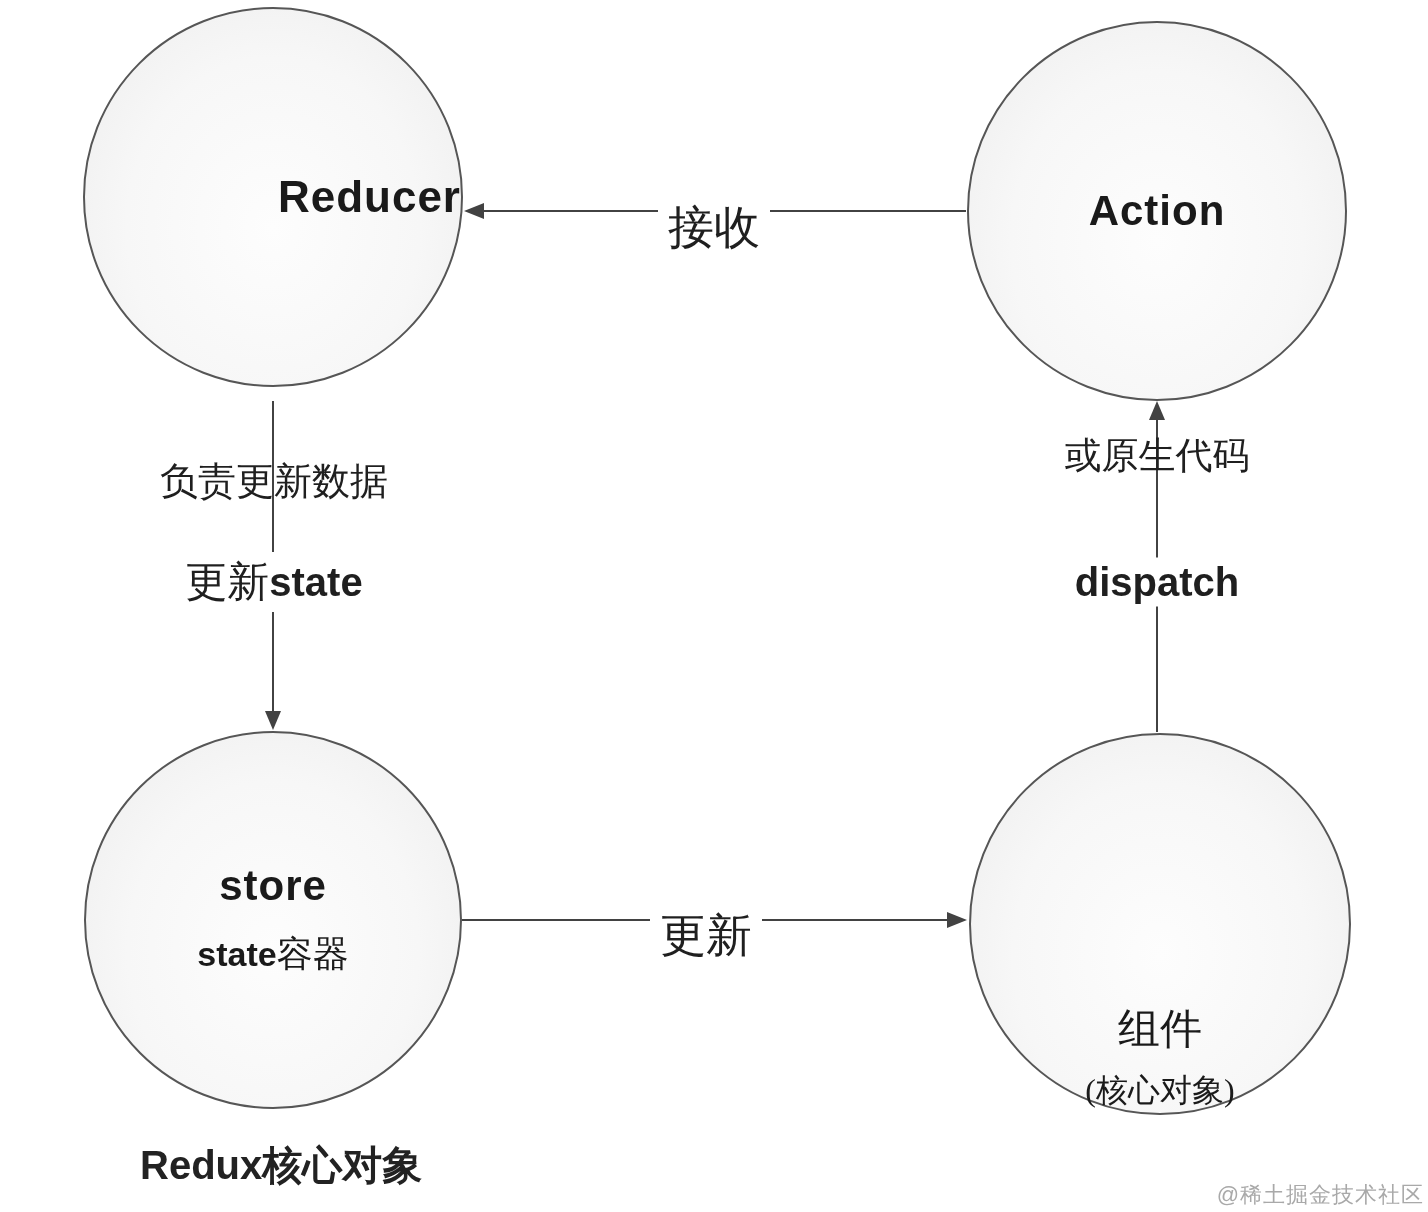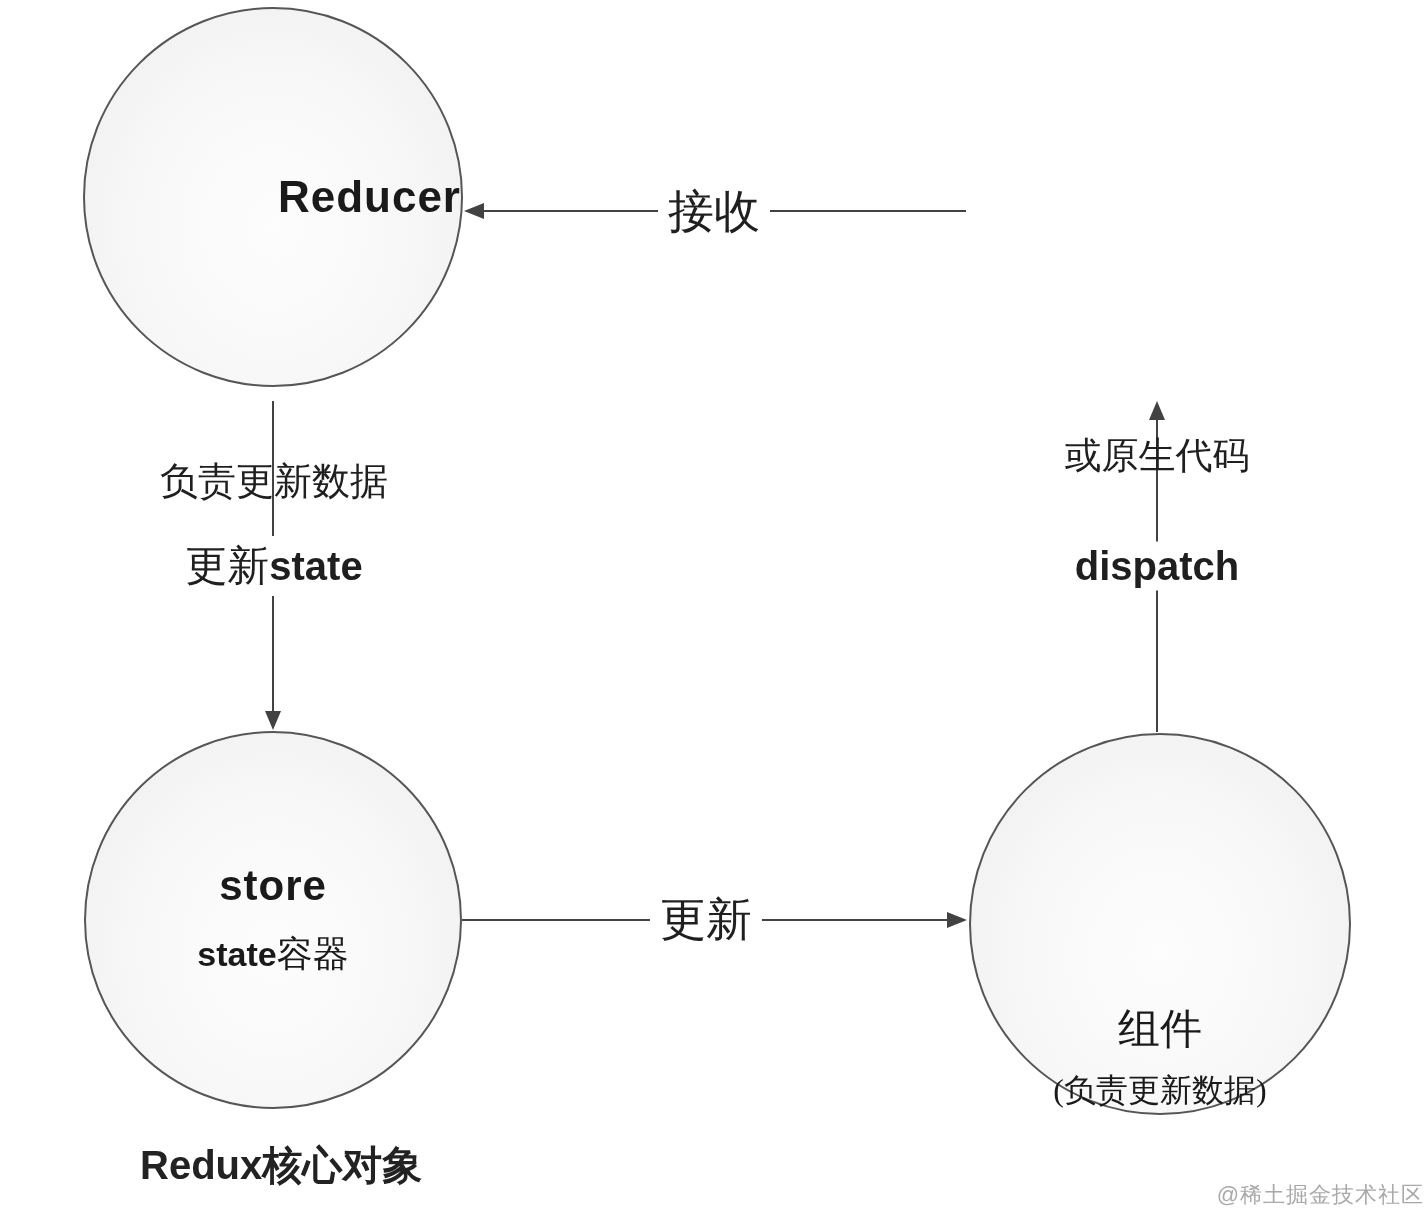--- a/index.html
+++ b/index.html
@@ -73,21 +73,21 @@
   }
 
   .edge-label {
     position: absolute;
     transform: translate(-50%, -50%);
     white-space: nowrap;
     color: #1f1f1f;
     text-align: center;
   }
   .serif-cn { font-family: "Liberation Serif", serif; }
-  .on-line { background: #ffffff; padding: 2px 10px; }
+  .on-line { background: #ffffff; padding: 2px 10px; margin-top: 16px; }
 
   .label-receive   { left: 714px;  top: 212px; font-size: 46px; }
   .label-fuze      { left: 274px;  top: 481px; font-size: 38px; }
   .label-gx-state  { left: 274px;  top: 566px; font-size: 42px; }
   .label-gx-state .en { font-family: "Liberation Sans", sans-serif; font-size: 40px; font-weight: 600; }
   .label-shuju     { left: 1157px; top: 456px; font-size: 37px; }
   .label-dispatch  { left: 1157px; top: 566px; font-size: 40px; font-weight: 600; }
   .label-update    { left: 706px;  top: 920px; font-size: 46px; }
 
   .caption {
@@ -129,31 +129,34 @@
     <g stroke="#424242" stroke-width="2" fill="#424242">
       <line x1="462" y1="920" x2="949" y2="920"></line>
       <polygon points="967,920 947,912 947,928" stroke="none"></polygon>
     </g>
   </svg>
 
   <div class="node node-reducer">
     <span class="node-title-en">Reducer</span>
   </div>
 
+  <div class="node node-action">
+    <span class="node-title-en">Action</span>
+  </div>
 
   <div class="node node-store">
     <span class="node-title-en">store</span>
     <span class="node-subtitle">
       <span class="en">state</span><span class="cn">容器</span>
     </span>
   </div>
 
   <div class="node node-component">
     <span class="node-title-cn">组件</span>
-    <span class="node-subtitle-paren">(负责更新数据)</span>
+    <span class="node-subtitle-paren">(核心对象)</span>
   </div>
 
   <div class="edge-label serif-cn on-line label-receive">接收</div>
 
   <div class="edge-label serif-cn label-fuze">负责更新数据</div>
 
   <div class="edge-label serif-cn on-line label-gx-state">
     <span class="cn">更新</span><span class="en">state</span>
   </div>
 

